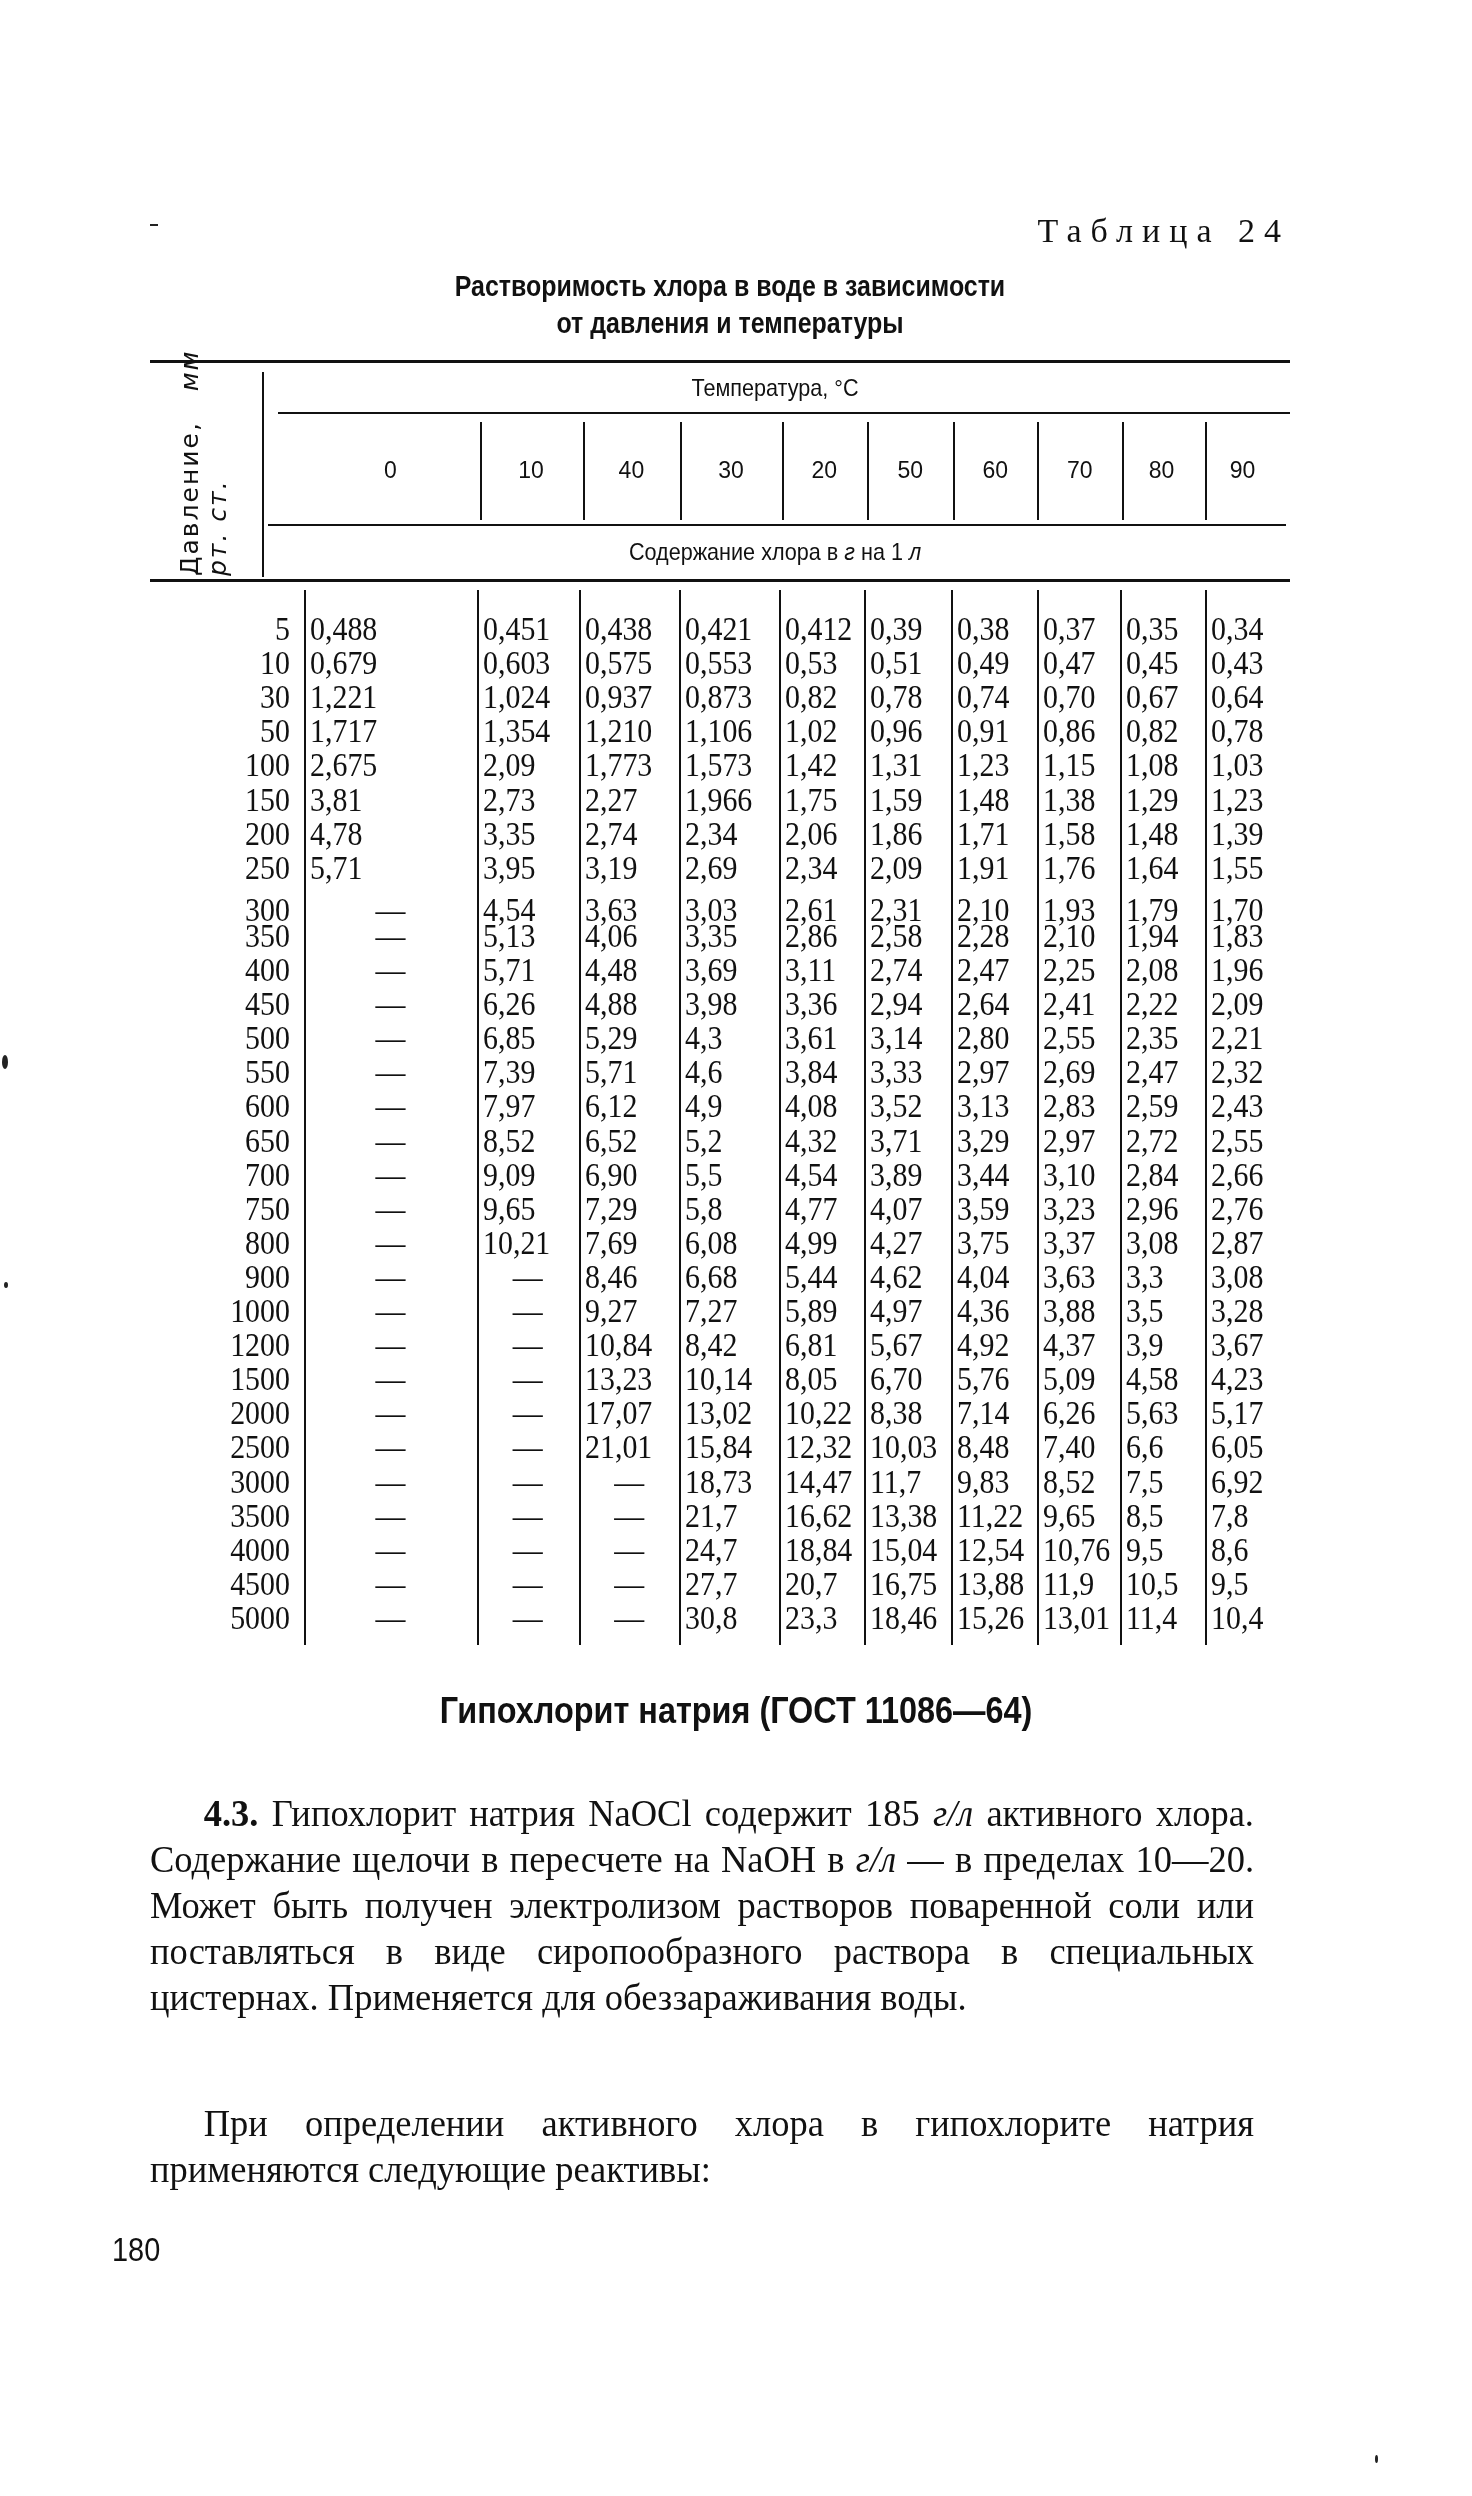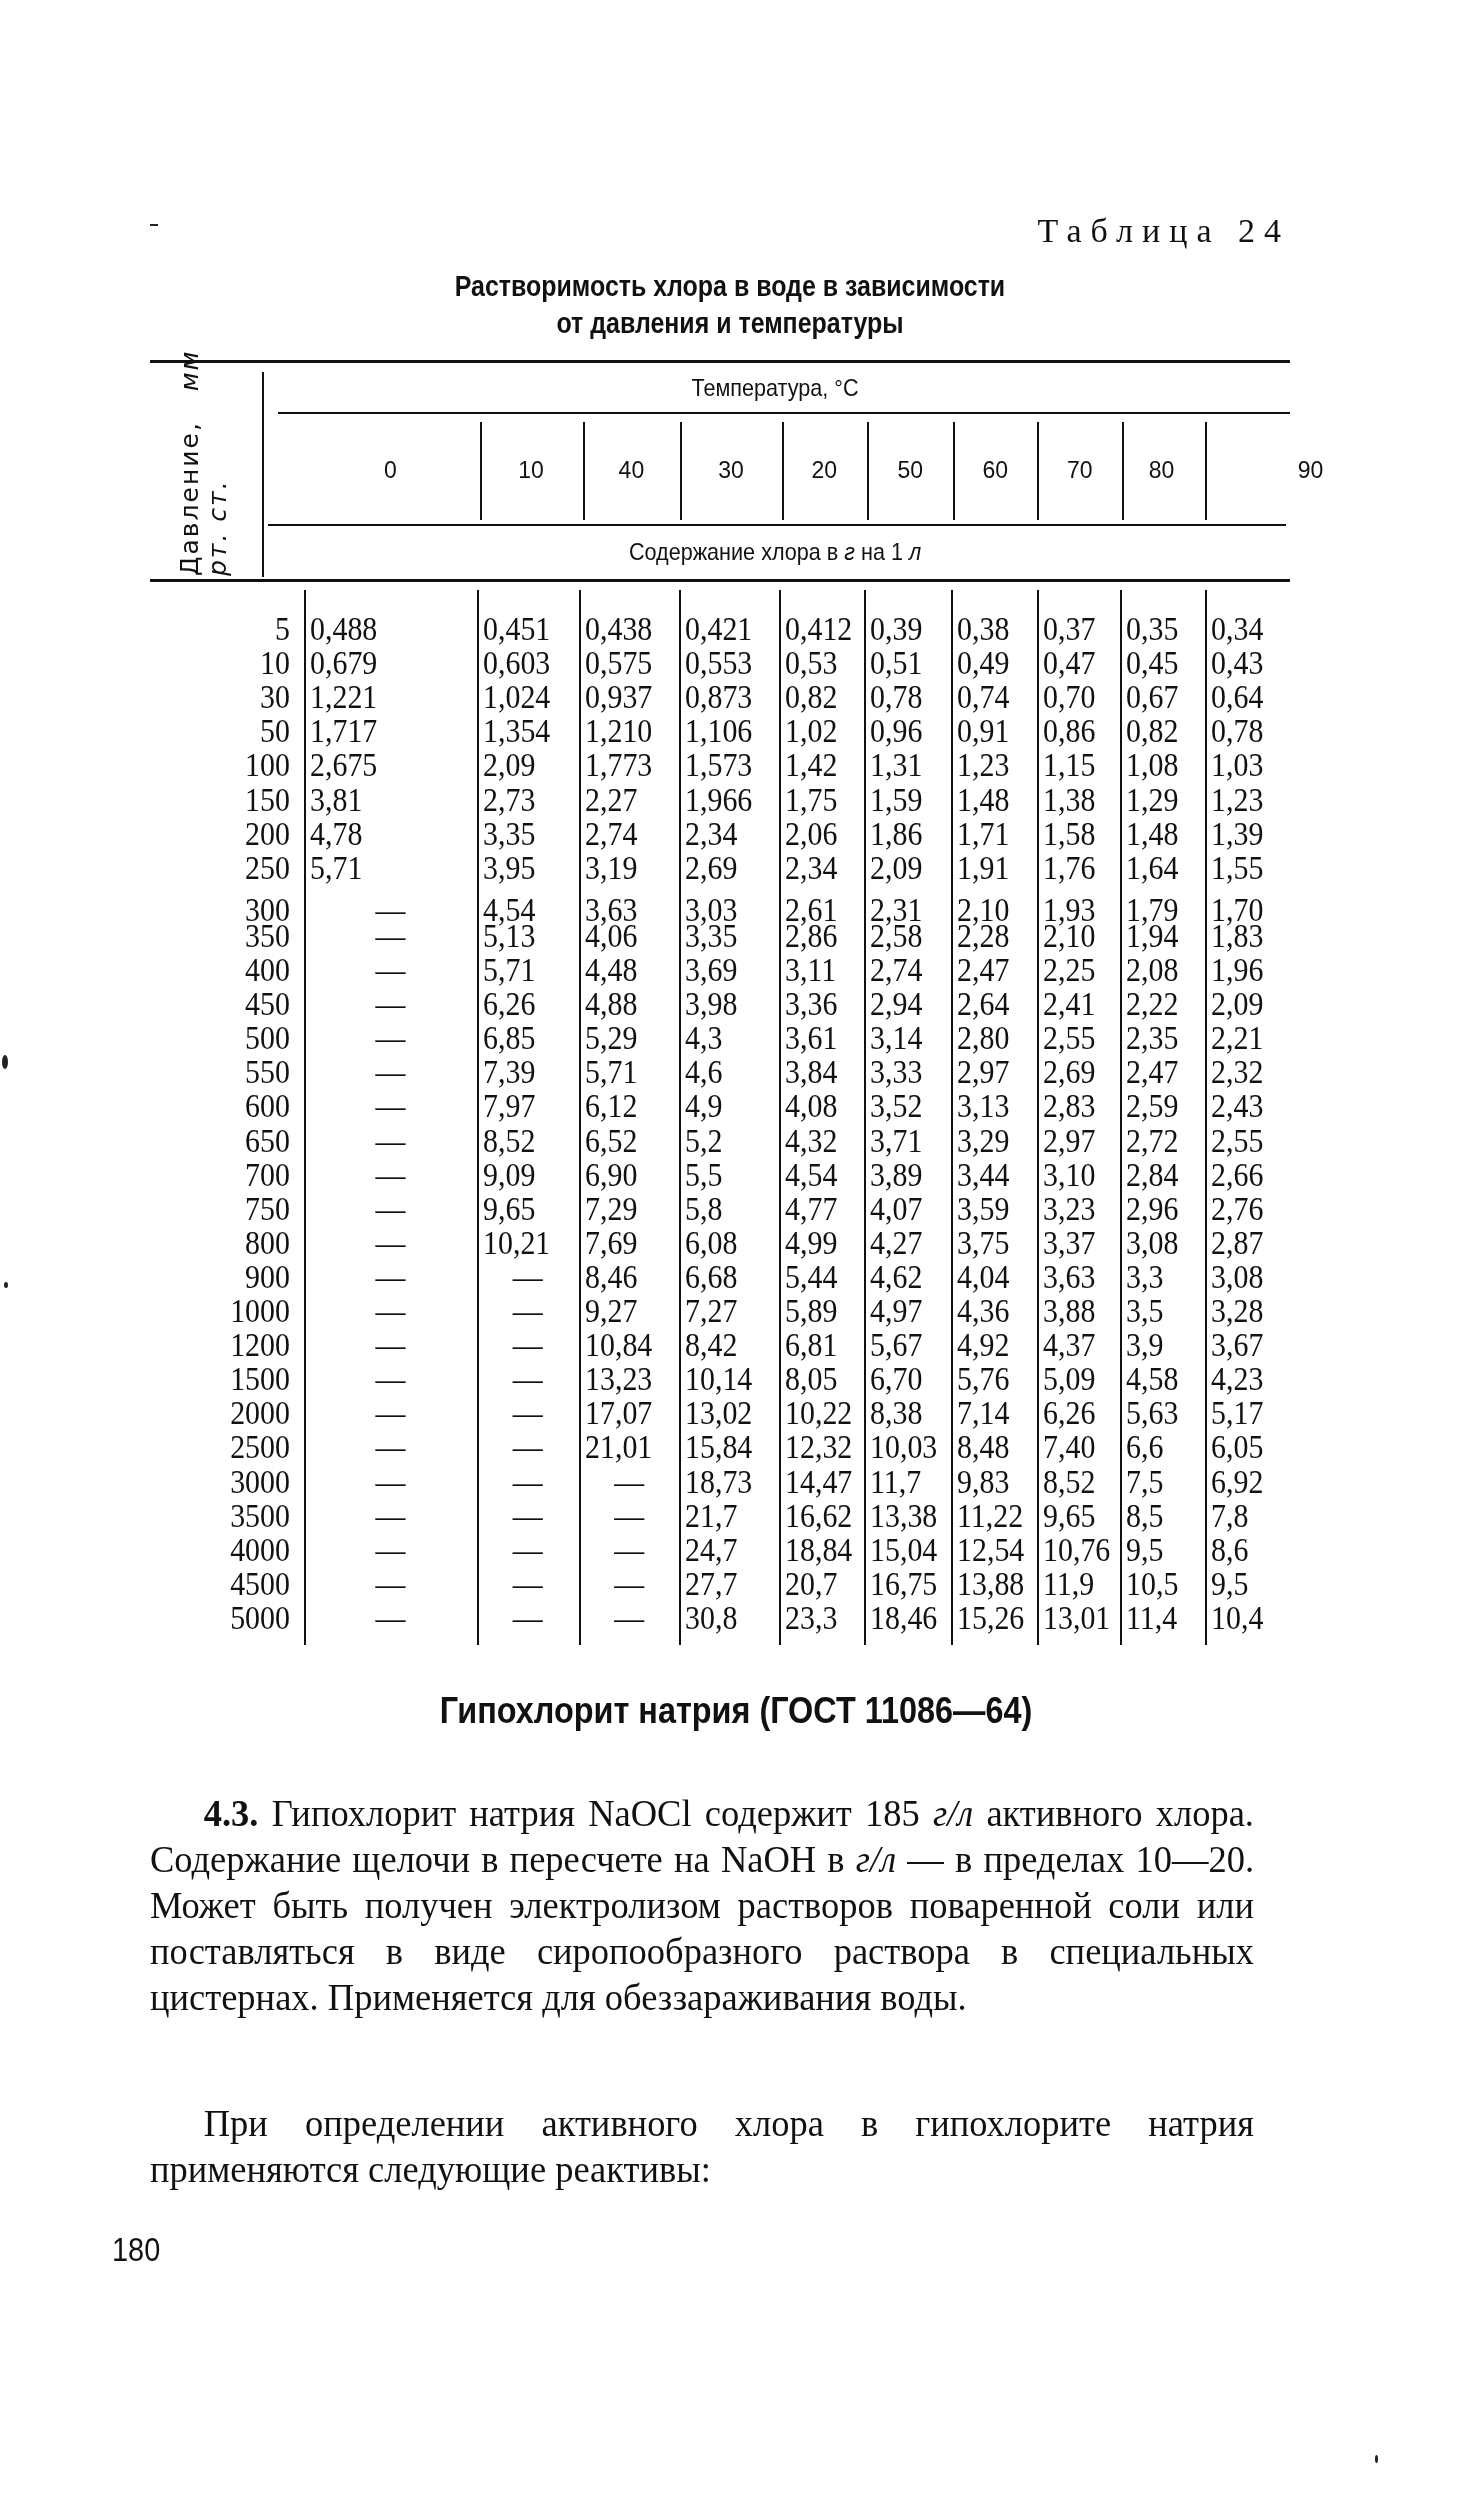--- a/index.html
+++ b/index.html
@@ -219,21 +219,21 @@
     <div id="temp-cells">
         <div class="temp-cell" style="left: 151.084px; width: 178.554px;">0</div>
         <div class="temp-cell" style="left: 329.639px; width: 103.012px;">10</div>
         <div class="temp-cell" style="left: 432.651px; width: 97.5181px;">40</div>
         <div class="temp-cell" style="left: 530.169px; width: 101.639px;">30</div>
         <div class="temp-cell" style="left: 631.807px; width: 85.1566px;">20</div>
         <div class="temp-cell" style="left: 716.964px; width: 86.5301px;">50</div>
         <div class="temp-cell" style="left: 803.494px; width: 83.7831px;">60</div>
         <div class="temp-cell" style="left: 887.277px; width: 85.1566px;">70</div>
         <div class="temp-cell" style="left: 972.434px; width: 78px;">80</div>
-        <div class="temp-cell" style="left: 1118px; width: 85.1566px;">90</div>
+        <div class="temp-cell" style="left: 1050px; width: 85.1566px;">90</div>
       </div>
 
     <div class="rule-mid" style="left:118px; top:164px; width:1018px;"></div>
 
     <div class="head-content"><span>Содержание  хлора в </span><i>г</i><span> на 1 </span><i>л</i></div>
 
     <div class="rule-bottom-head"></div>
 
     <div class="body-area" id="body-area">
         <div class="vline" style="left: 153.831px; top: 8px; height: 1055px;"></div>

